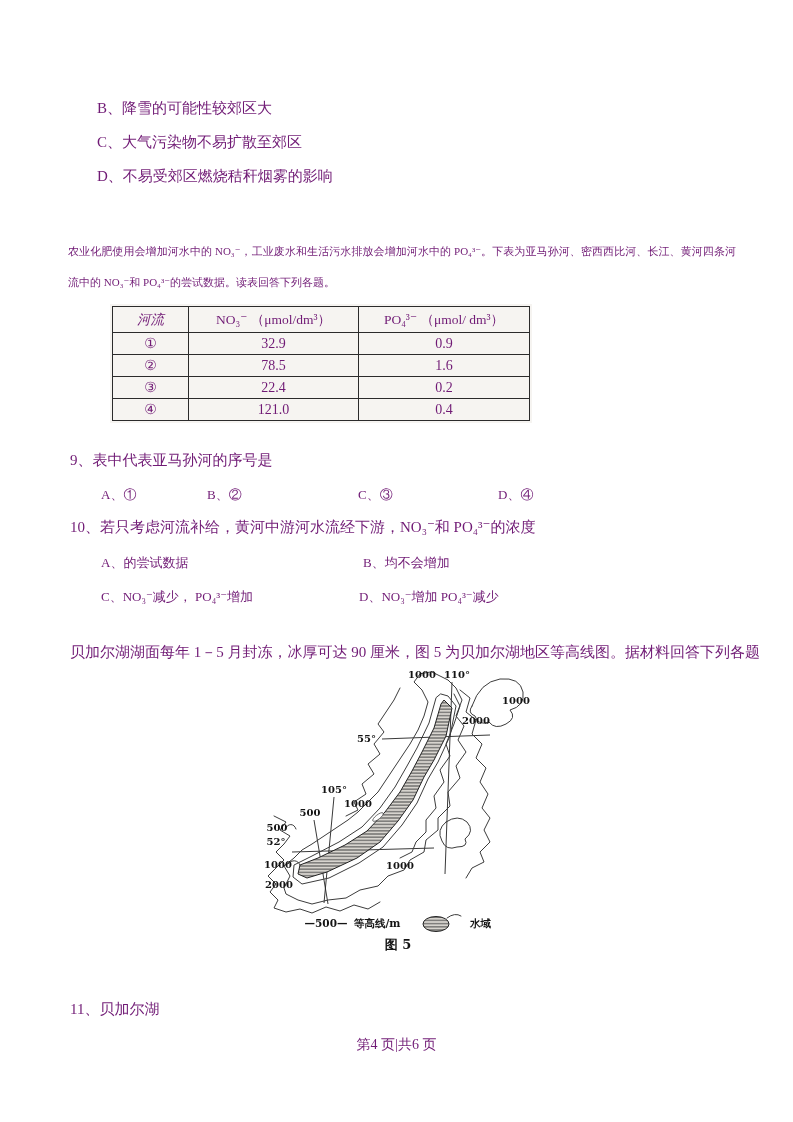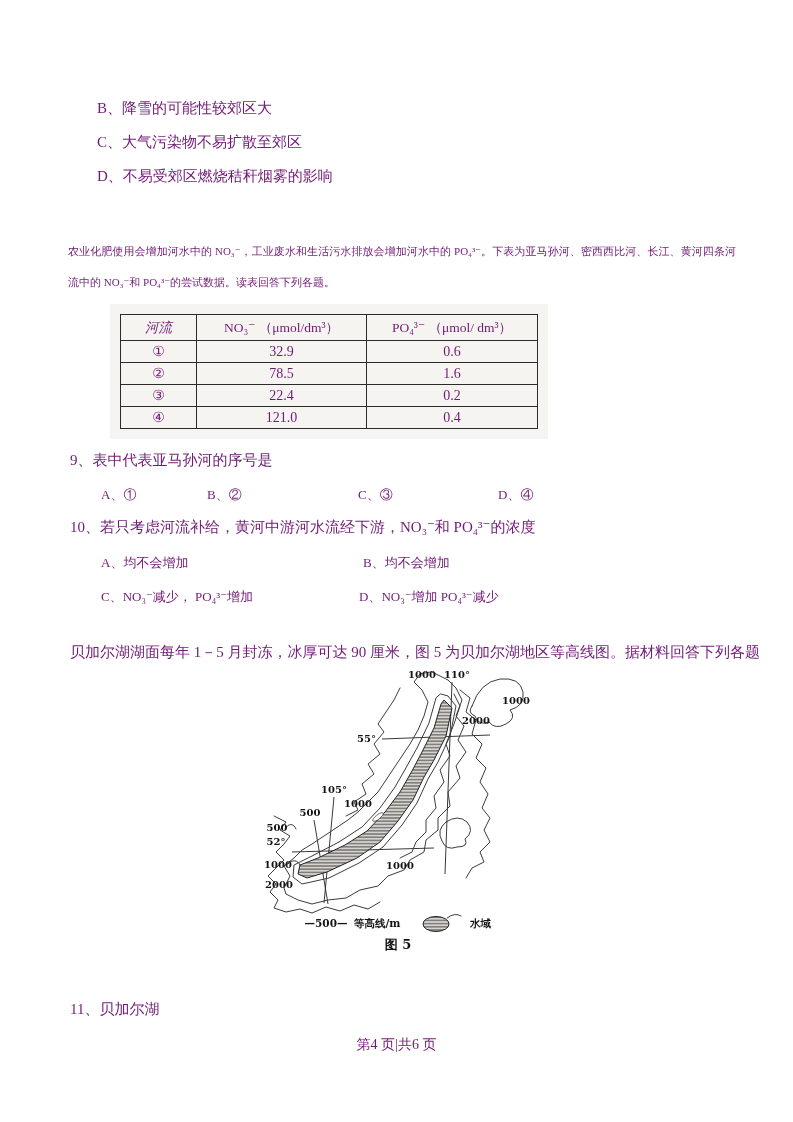--- a/index.html
+++ b/index.html
@@ -2,21 +2,21 @@
 <html><head>
 <meta charset="utf-8">
 <style>
   html,body{margin:0;padding:0;background:#9a9a9a;}
   #page{position:relative;width:793px;height:1122px;background:#ffffff;margin:0 auto;overflow:hidden;
         font-family:"Liberation Serif","DejaVu Serif",serif;color:#701a75;}
   .line{position:absolute;font-size:15px;white-space:nowrap;}
   .para{position:absolute;font-size:11px;line-height:31px;text-align:justify;}
   .opt{position:absolute;font-size:13px;white-space:nowrap;}
   
-  .tblwrap{position:absolute;left:110px;top:304px;background:#f6f4f1;padding:10px;}
+  .tblwrap{position:absolute;left:110px;top:304px;background:#f6f4f1;padding:2px;}
   .rtable{border-collapse:collapse;}
   .rtable th,.rtable td{border:1.5px solid #2b2b2b;text-align:center;vertical-align:middle;
         font-weight:400;padding:0 4px;}
   .rtable th{height:25px;font-size:13.5px;}
   .rtable td{height:21px;font-size:14px;}
   .hd-river{font-style:italic;font-size:13px;}
   
   .mapfig{position:absolute;left:250px;top:666px;width:300px;height:298px;}
   .mapfig svg{display:block;}
   .mlab{font-family:"DejaVu Serif","Liberation Serif",serif;font-size:10px;font-weight:700;fill:#141414;}
@@ -48,21 +48,21 @@
         <tr>
           <th class="hd-river">河流</th>
           <th>NO₃⁻ （μmol/dm³）</th>
           <th>PO₄³⁻ （μmol/ dm³）</th>
         </tr>
       </thead>
       <tbody>
         <tr>
           <td>①</td>
           <td>32.9</td>
-          <td>0.6</td>
+          <td>0.9</td>
         </tr>
         <tr>
           <td>②</td>
           <td>78.5</td>
           <td>1.6</td>
         </tr>
         <tr>
           <td>③</td>
           <td>22.4</td>
           <td>0.2</td>
@@ -76,21 +76,21 @@
     </table>
   </div>
 
   <div class="line" style="left:70px;top:451px">9、表中代表亚马孙河的序号是</div>
   <span class="opt" style="left:101px;top:486px">A、①</span>
   <span class="opt" style="left:207px;top:486px">B、②</span>
   <span class="opt" style="left:358px;top:486px">C、③</span>
   <span class="opt" style="left:498px;top:486px">D、④</span>
 
   <div class="line" style="left:70px;top:518px">10、若只考虑河流补给，黄河中游河水流经下游，NO₃⁻和 PO₄³⁻的浓度</div>
-  <span class="opt" style="left:101px;top:554px">A、均不会增加</span>
+  <span class="opt" style="left:101px;top:554px">A、的尝试数据</span>
   <span class="opt" style="left:363px;top:554px">B、均不会增加</span>
   <span class="opt" style="left:101px;top:588px">C、NO₃⁻减少， PO₄³⁻增加</span>
   <span class="opt" style="left:359px;top:588px">D、NO₃⁻增加 PO₄³⁻减少</span>
 
   <div class="line" style="left:70px;top:643px">贝加尔湖湖面每年 1－5 月封冻，冰厚可达 90 厘米，图 5 为贝加尔湖地区等高线图。据材料回答下列各题</div>
 
   <div class="mapfig">
     <svg width="300" height="298" viewBox="0 0 300 298" xmlns="http://www.w3.org/2000/svg">
       <defs>
         <pattern id="wh" width="6" height="3.2" patternUnits="userSpaceOnUse">

